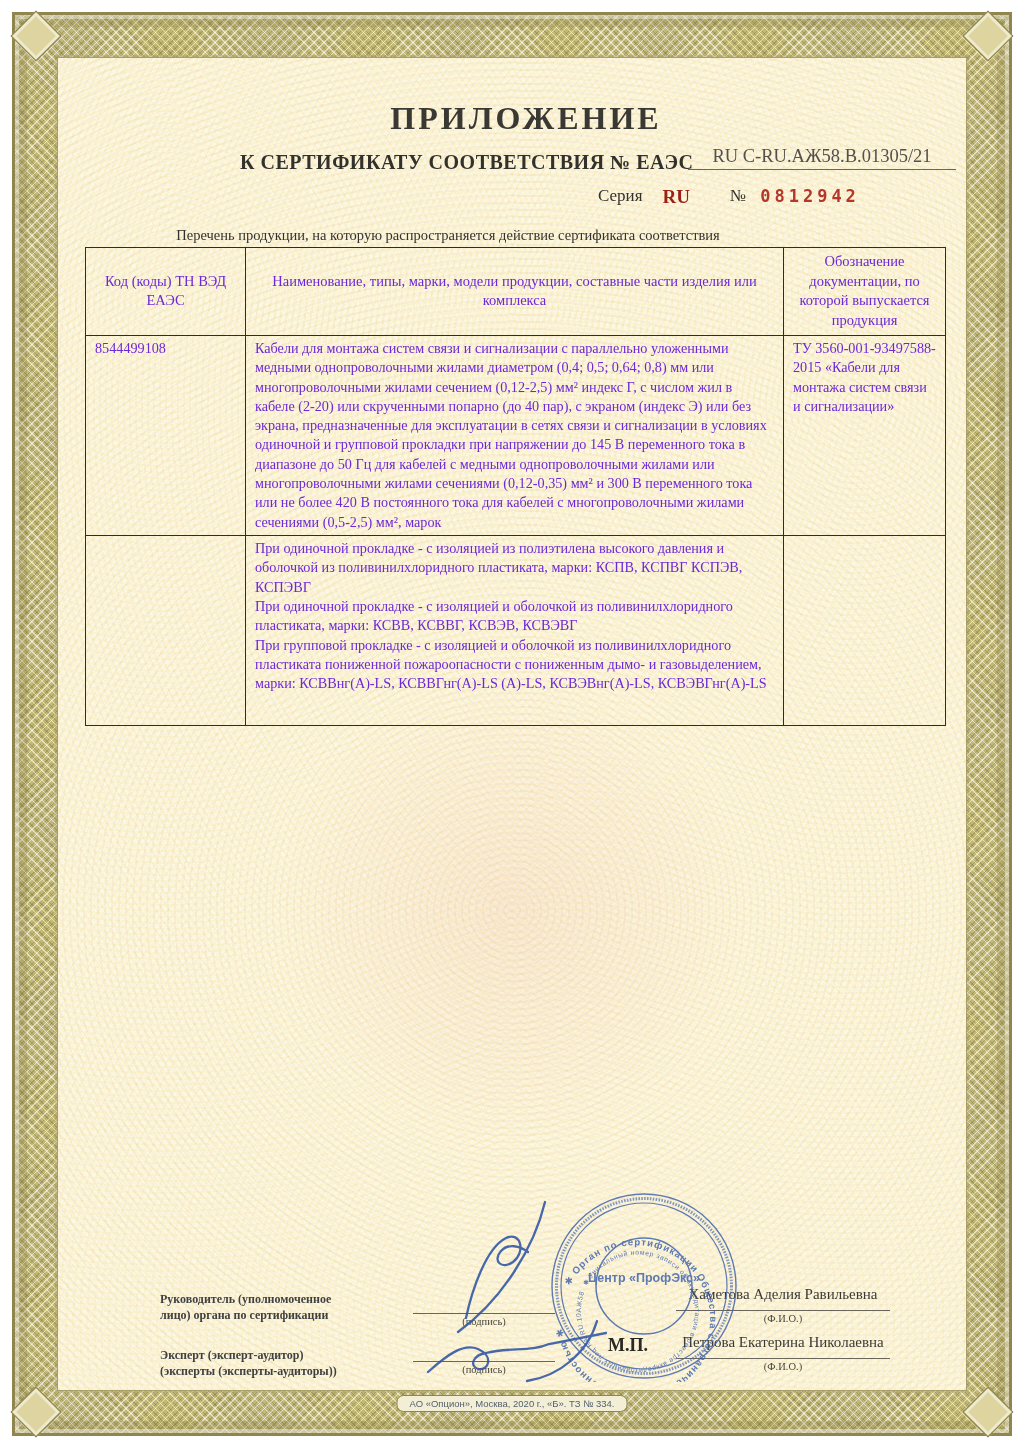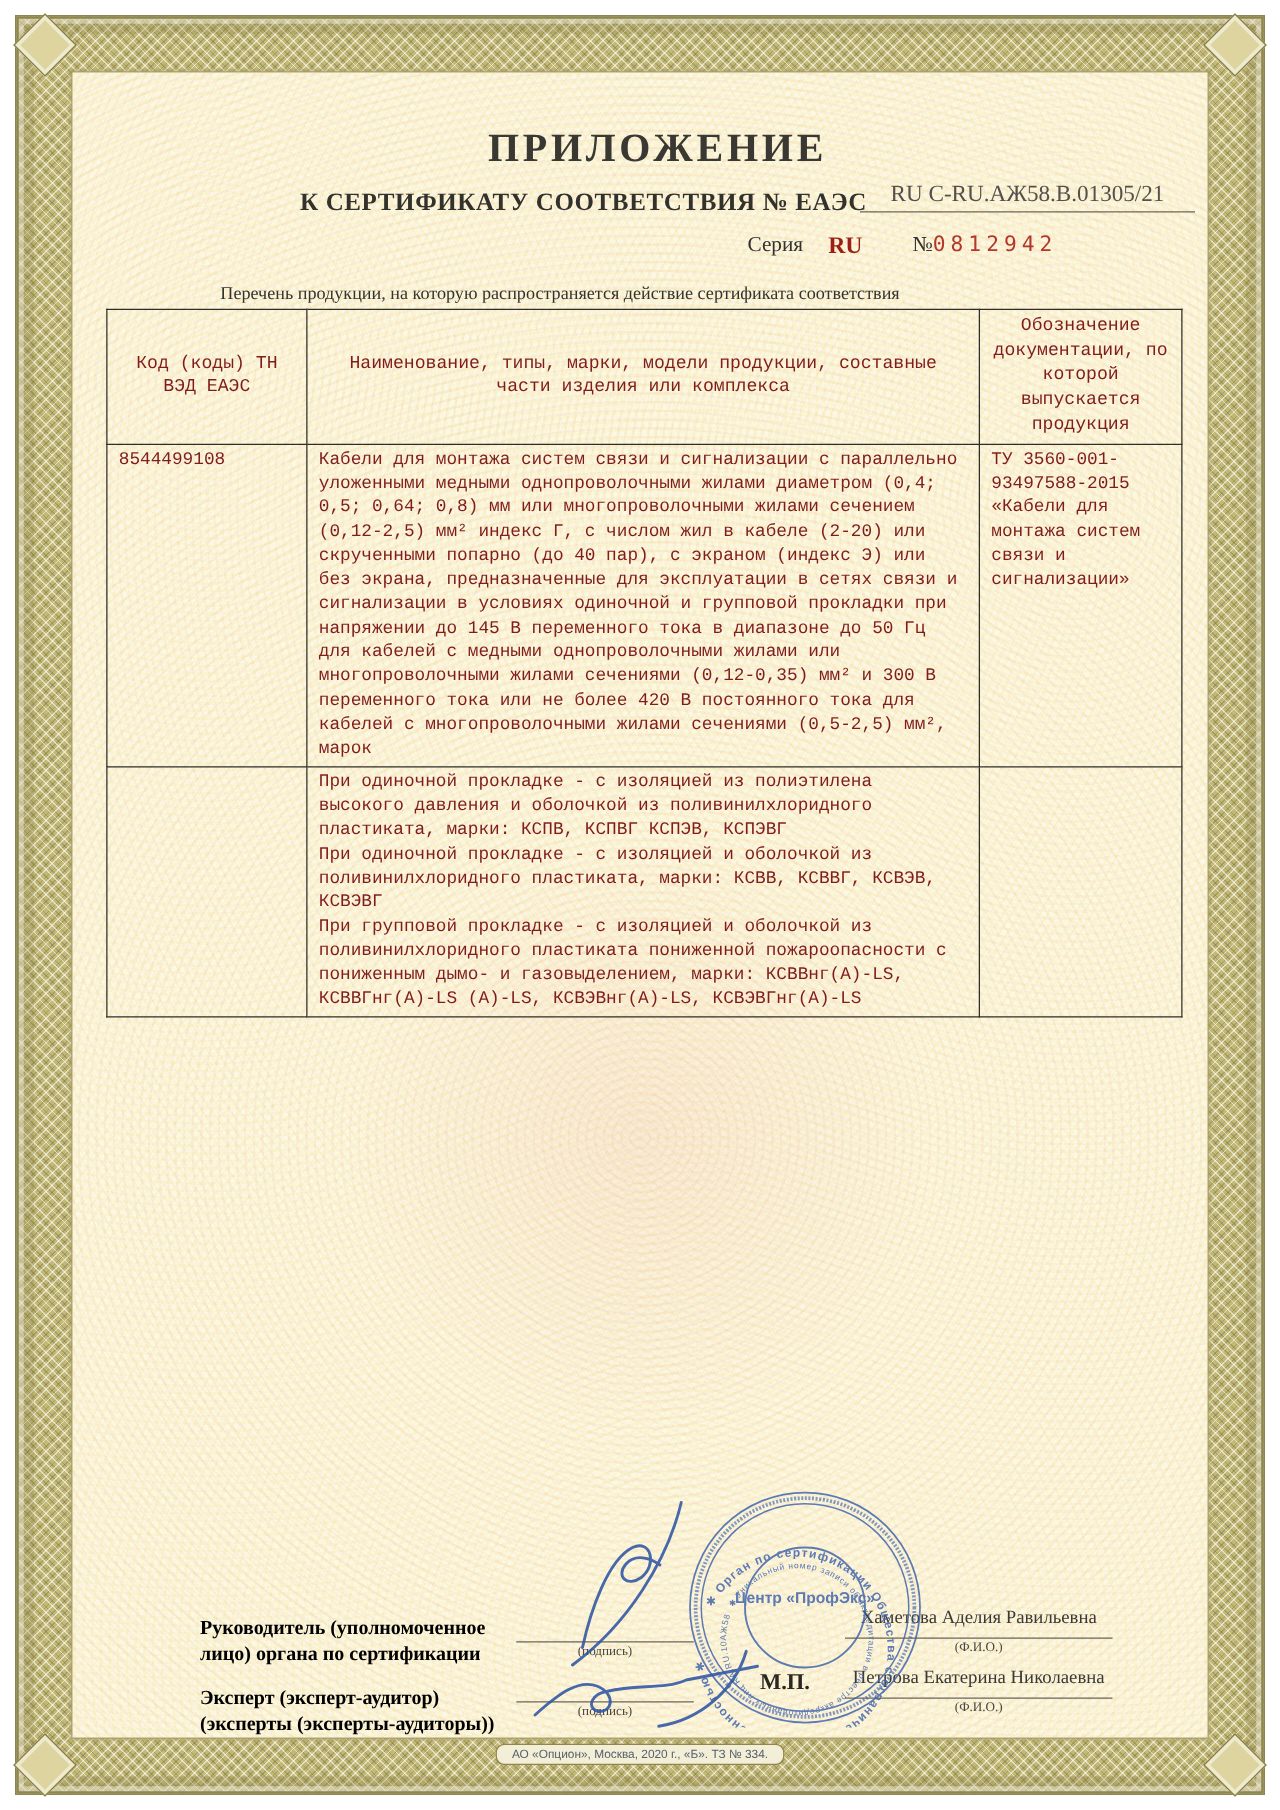--- a/index.html
+++ b/index.html
@@ -43,33 +43,33 @@
     text-shadow:2px 2px 0 #6e6738, -1px -1px 0 #8a8147;-webkit-text-stroke:.6px #6e6738;}
 
   .abs{position:absolute;}
 
   .doc-title{left:0;top:100px;width:1052px;text-align:center;font-weight:bold;font-size:32px;letter-spacing:3px;color:#3a3833;z-index:2;}
   .doc-subtitle{left:240px;top:151px;font-weight:bold;font-size:20px;letter-spacing:.5px;color:#33312c;z-index:2;}
   .cert-number{left:688px;top:146px;width:268px;text-align:center;font-size:18.5px;color:#55504a;border-bottom:1.5px solid #6d6757;padding-bottom:2px;z-index:2;}
   .series-row{left:598px;top:186px;z-index:2;display:flex;align-items:flex-start;font-size:17px;color:#33312c;}
   .series-value{font-weight:bold;font-size:19px;color:#9b1f16;margin-left:20px;}
   .num-sign{margin-left:40px;}
-  .blank-number{font-family:"DejaVu Sans Mono","Liberation Mono",monospace;font-weight:normal;font-size:17px;letter-spacing:4px;color:#b5362b;}
+  .blank-number{margin-left:14px;font-family:"DejaVu Sans Mono","Liberation Mono",monospace;font-weight:bold;font-size:17px;letter-spacing:4px;color:#b5362b;}
 
   .table-caption{left:0;top:227px;width:896px;text-align:center;font-size:14.5px;color:#34322d;z-index:2;}
 
   table.product{position:absolute;left:85px;top:247px;width:860px;border-collapse:collapse;table-layout:fixed;z-index:2;}
-  table.product td,table.product th{border:1.5px solid #2f2d28;font-weight:normal;font-size:14.2px;line-height:1.36;color:#7f1d1d;padding:3px 9px;vertical-align:top;font-family:Liberation Mono, monospace;}
+  table.product td,table.product th{border:1.5px solid #2f2d28;font-weight:normal;font-size:14.2px;line-height:1.36;color:#6d28d9;padding:3px 9px;vertical-align:top;}
   table.product th{text-align:center;vertical-align:middle;font-size:14.5px;padding:4px 10px;}
   table.product .row1 td{height:189px;}
   table.product .row2 td{height:183px;}
   table.product th{height:62px;}
   .cell-paras p{margin:0;}
 
-  .sign-label{font-weight:bold;font-size:16px;color:#000000;line-height:1.32;white-space:pre-line;z-index:2;}
+  .sign-label{font-weight:bold;font-size:12px;color:#404040;line-height:1.32;white-space:pre-line;z-index:2;}
   .sign-line{border-bottom:1.2px solid #6b655a;z-index:2;}
   .small-caption{font-size:10.5px;color:#4a463e;text-align:center;z-index:2;}
   .fio-name{font-size:15px;color:#3b3936;text-align:center;z-index:3;}
   .mp{left:608px;top:1311px;font-weight:bold;font-size:18px;color:#2a2822;z-index:4;margin-top:24px;}
 
   .stamp{left:548px;top:1190px;width:192px;height:192px;z-index:5;opacity:.83;}
   .sig-overlay{left:0;top:0;width:1024px;height:1448px;z-index:6;pointer-events:none;}
 
   .imprint{left:50%;transform:translateX(-50%);top:1395px;background:#f3eed6;border:1px solid #8f864f;border-radius:7px;
     padding:2px 12px;font-family:"Liberation Sans","DejaVu Sans",sans-serif;font-size:9.5px;color:#55606e;z-index:3;white-space:nowrap;}

